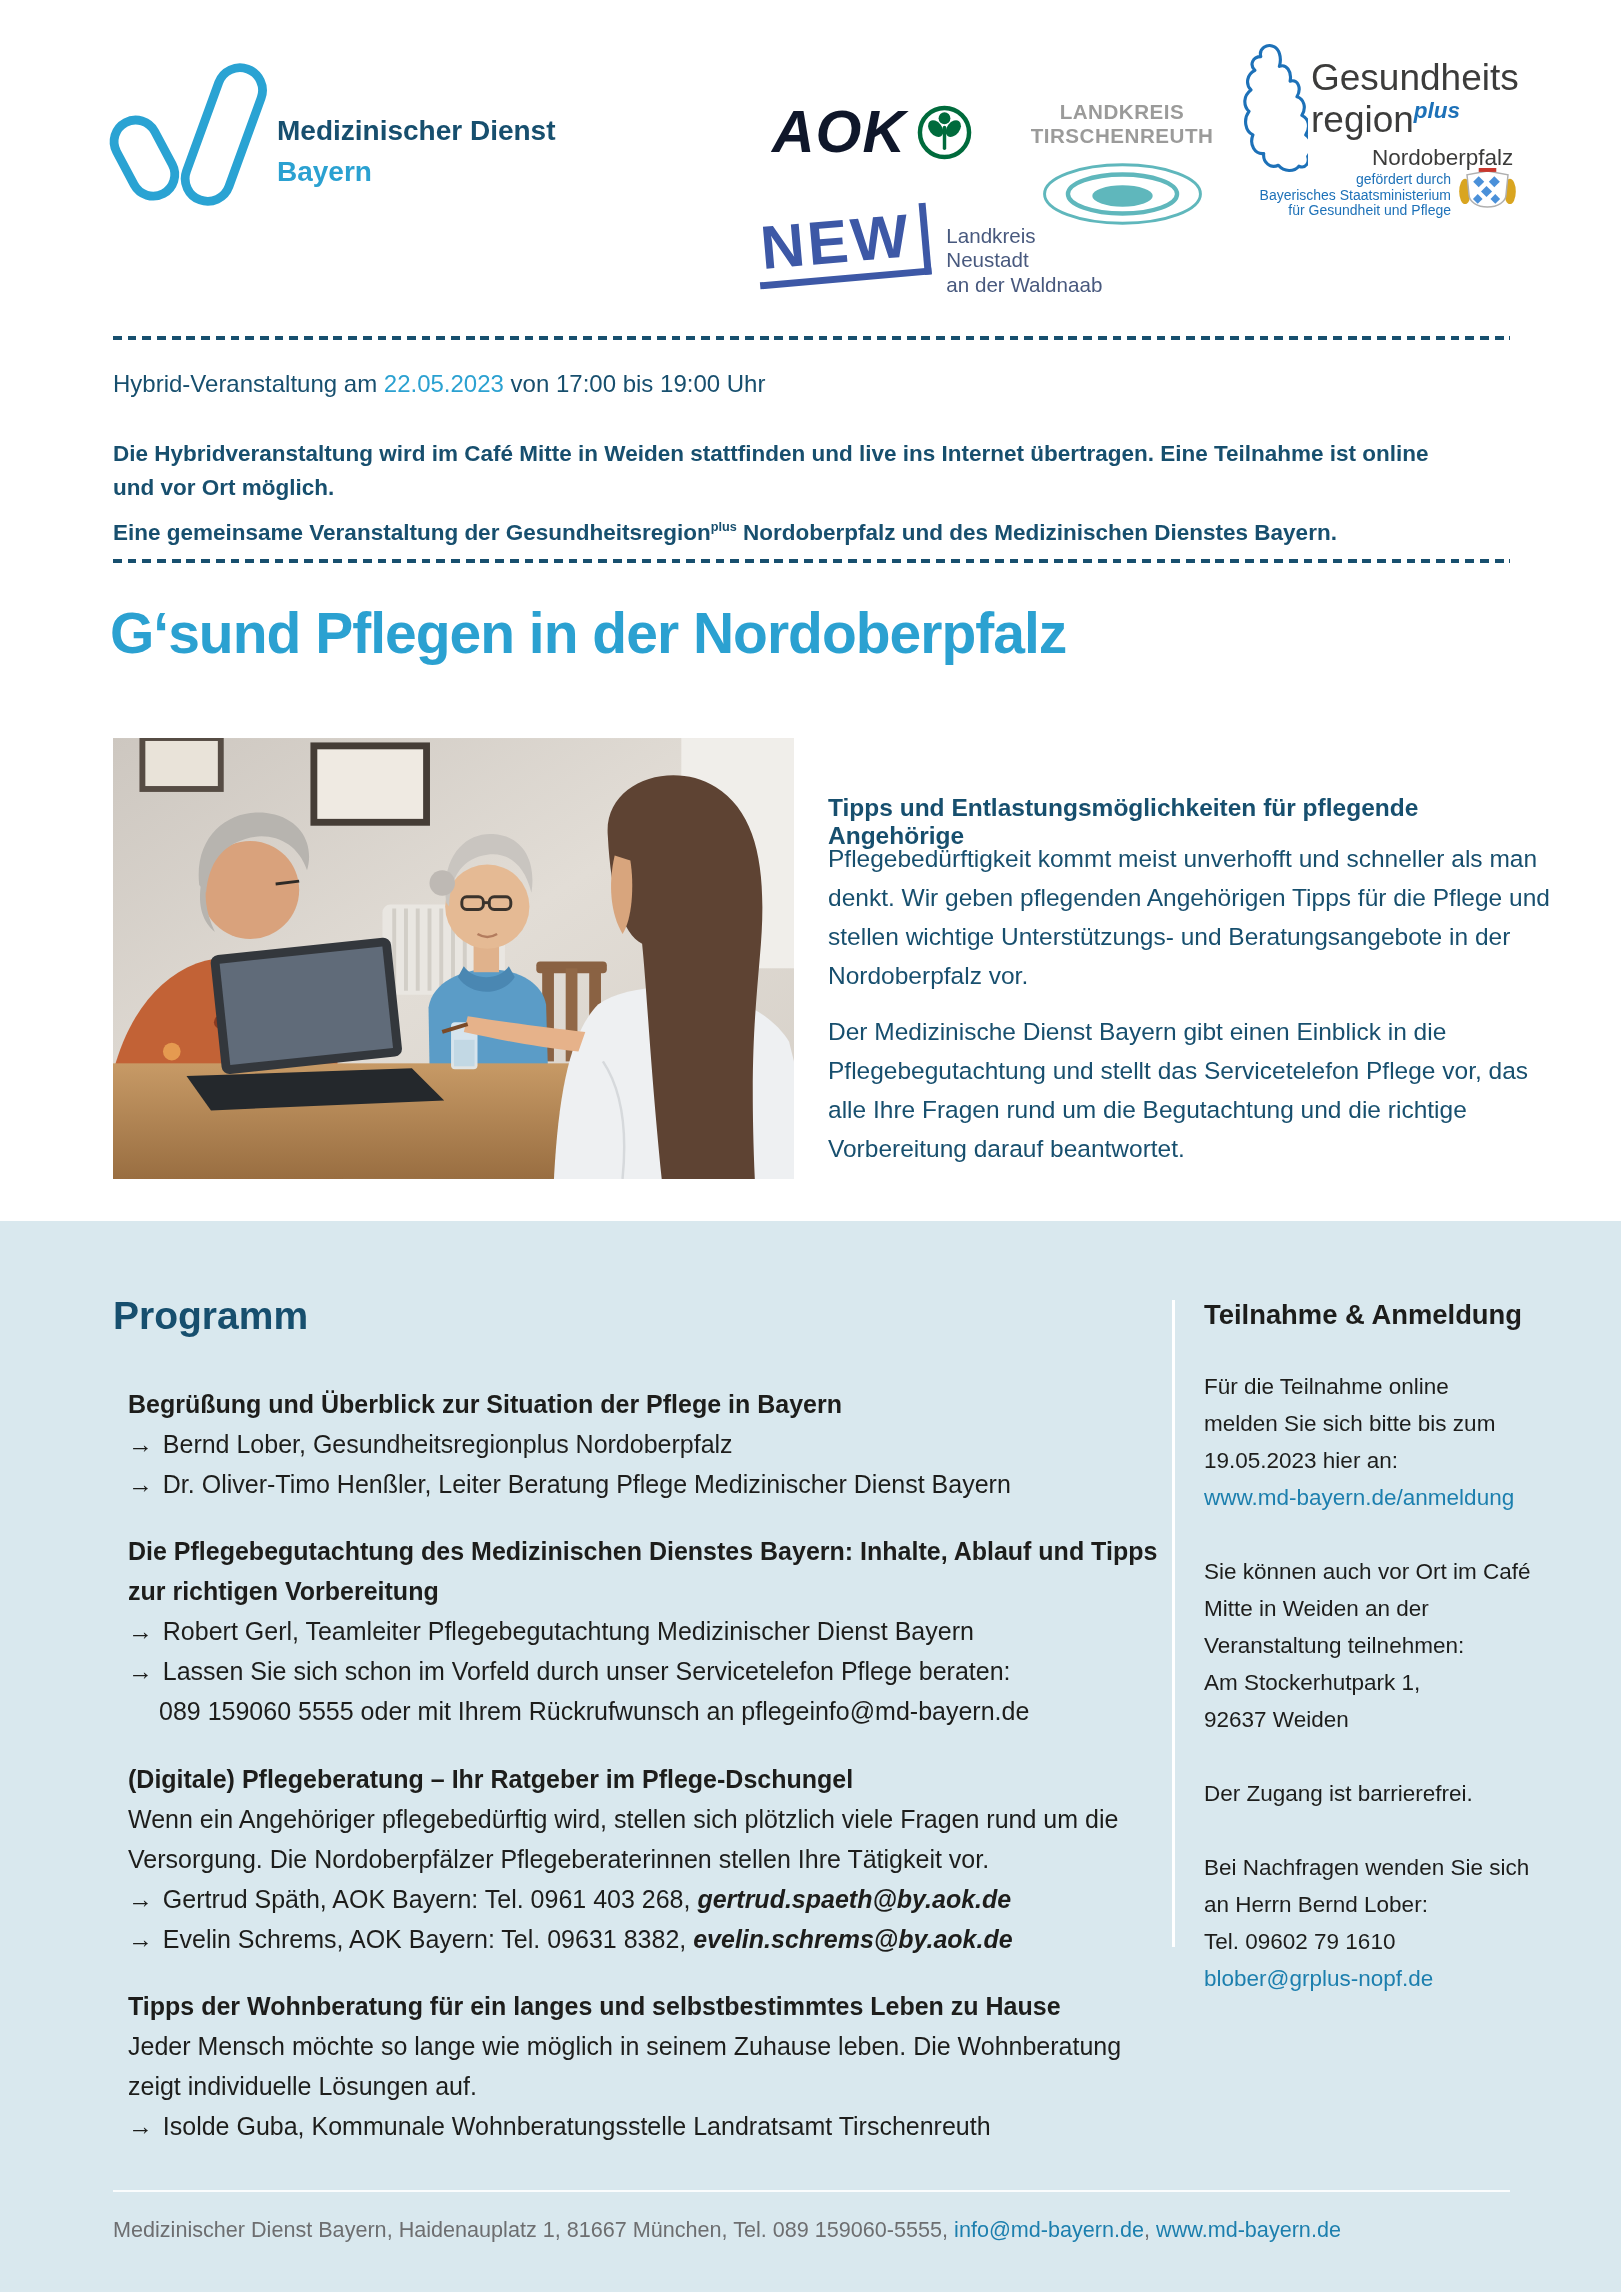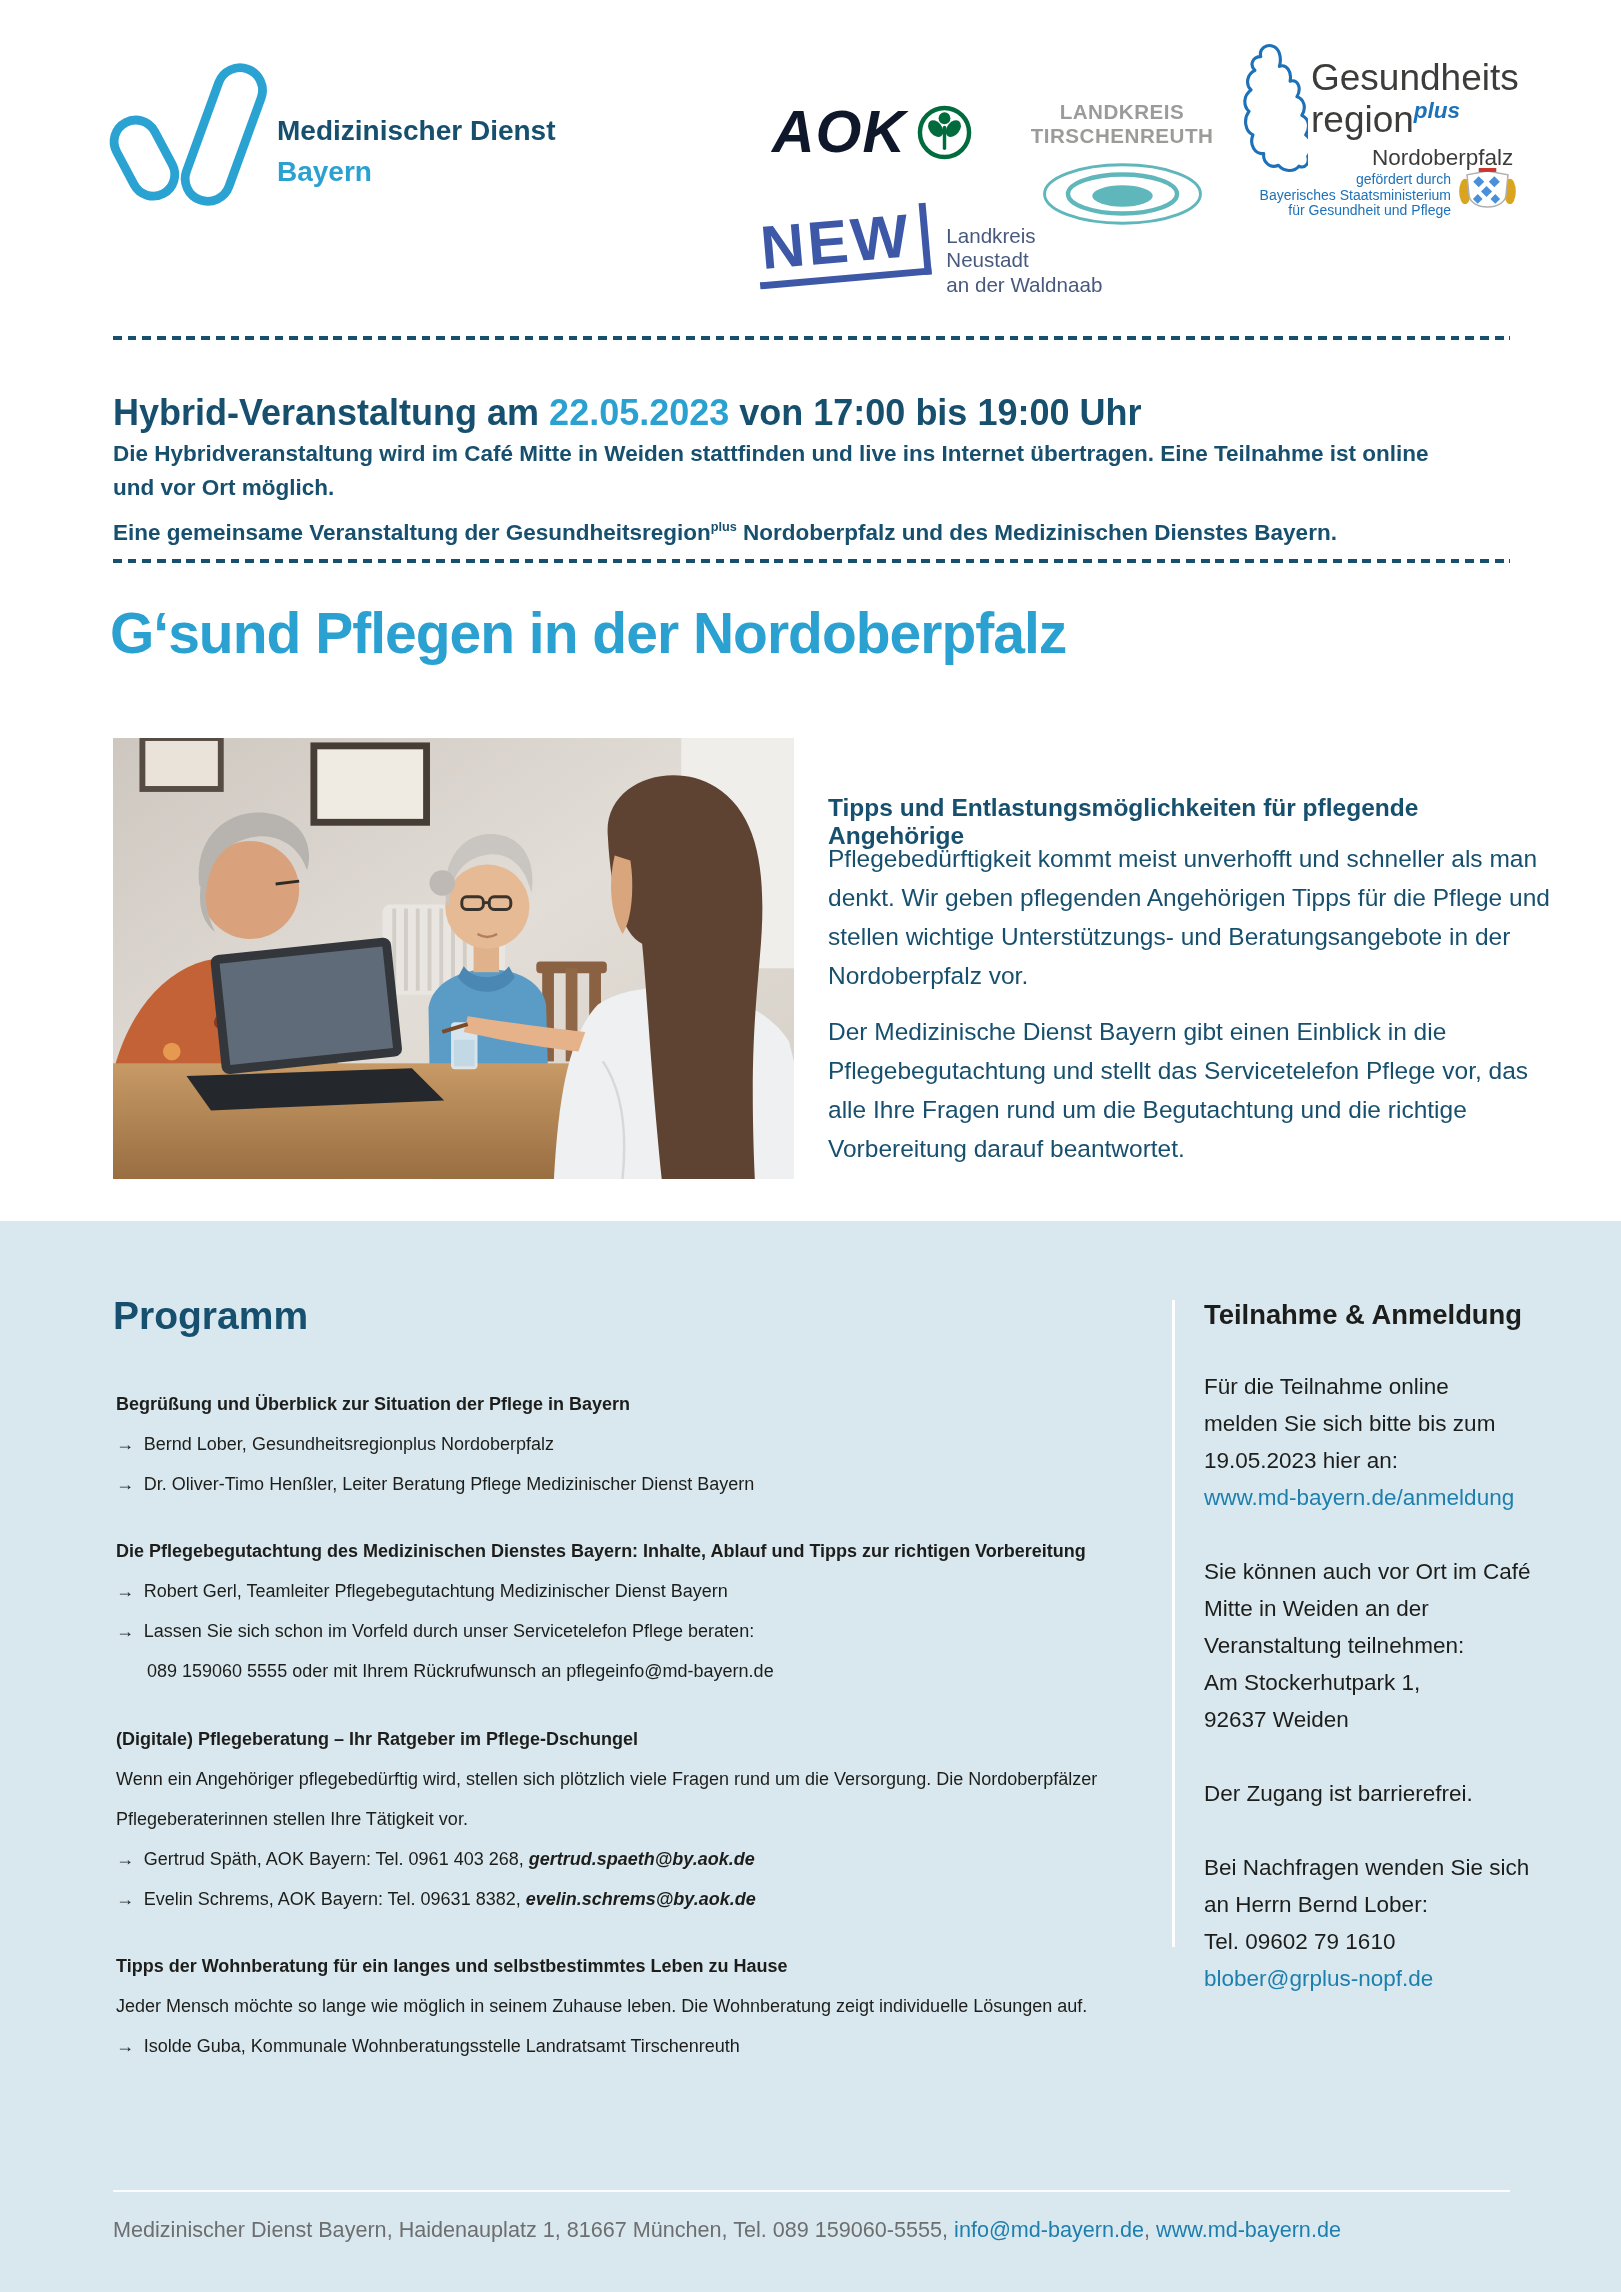--- a/index.html
+++ b/index.html
@@ -54,42 +54,42 @@
   .weiden-text{left:0;top:65px;white-space:nowrap;font-size:28px;font-weight:bold;}
   .weiden-text .nm{color:#1d1d1b;}
   .weiden-text .outl{color:#c6c6c6;-webkit-text-stroke:1.2px #9b9b9b;margin-left:9.8px;}
 
   
   .dash{left:113px;width:1397px;height:3.9px;
     background:repeating-linear-gradient(90deg,var(--dark) 0 8.8px,transparent 8.8px 14.7px);}
   .dash1{top:336px;}
   .dash2{top:559px;}
 
-  .event-h{left:113px;top:392px;font-size:36px;font-weight:bold;color:var(--dark);white-space:nowrap;}
+  .event-h{left:113px;top:370px;font-size:24px;font-weight:normal;color:var(--dark);white-space:nowrap;}
   .event-h .date{color:var(--lblue);}
   .intro{left:113px;width:1343px;font-size:22.5px;font-weight:bold;color:var(--dark);line-height:34px;}
   .intro1{top:437px;}
   .intro2{top:510px;}
   sup.sm{font-size:12.7px;}
 
   .main-title{left:110px;top:600px;font-size:57px;font-weight:bold;color:var(--lblue);letter-spacing:-1px;white-space:nowrap;}
 
   
   .photo{left:113px;top:738px;width:681px;height:441px;overflow:hidden;}
 
   
   .teaser-h{left:828px;top:794px;width:730px;font-size:24.5px;font-weight:bold;color:var(--dark);}
   .teaser-p{left:828px;width:740px;font-size:24.5px;color:var(--dark);line-height:39px;}
   .tp1{top:839px;}
   .tp2{top:1012px;}
 
   
   .panel{left:0;top:1221px;width:1621px;height:1071px;background:var(--panel);}
   .prog-h{left:113px;top:1294px;font-size:39px;font-weight:bold;color:var(--dark);}
-  .prog{left:116px;top:1384px;width:1049px;font-size:18px;color:var(--ink);line-height:40px;}
+  .prog{left:128px;top:1384px;width:1049px;font-size:25px;color:var(--ink);line-height:40px;}
   .sec{margin-bottom:27.4px;}
   .sec-t{font-weight:bold;}
   .bullet{display:flex;}
   .arr{margin-right:9.8px;flex:0 0 auto;}
   .cont{padding-left:31px;}
   .b{font-weight:bold;font-style:italic;}
 
   .vline{left:1172px;top:1300px;width:2.9px;height:647px;background:#ffffff;}
 
   .side{left:1204px;top:1296px;width:338px;font-size:22.5px;color:var(--ink);line-height:37px;}

